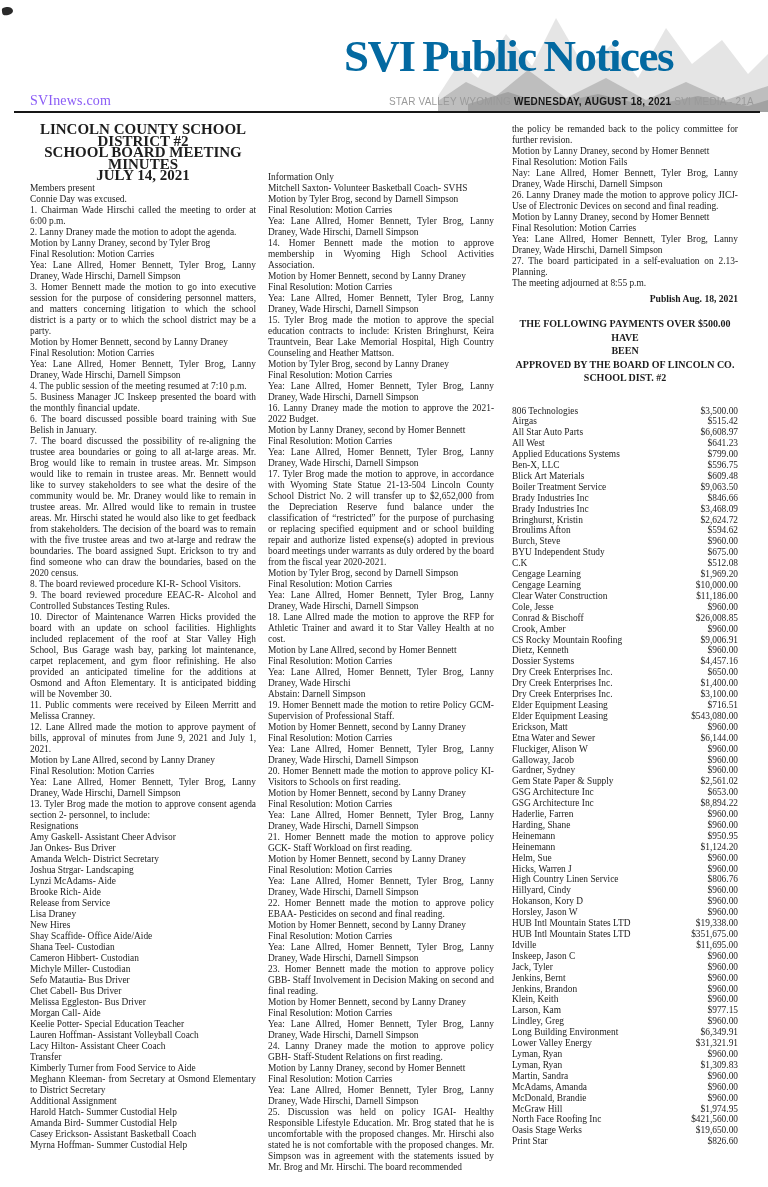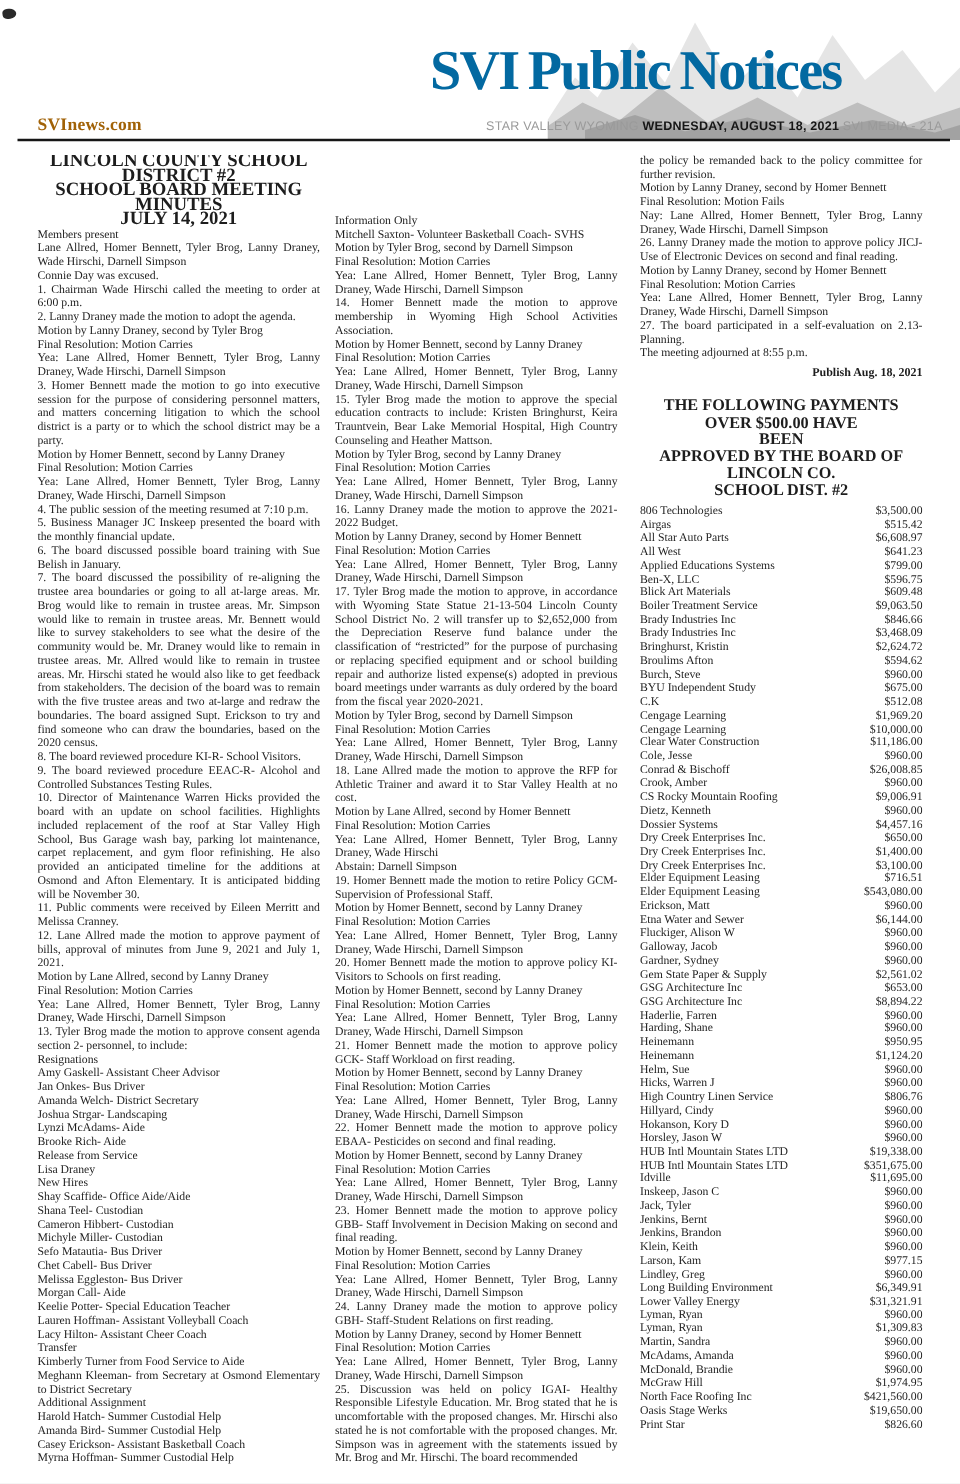--- a/index.html
+++ b/index.html
@@ -14,38 +14,38 @@
     background:#2a2a2a; border-radius:40% 60% 55% 45%; transform:rotate(-8deg); }
   .masthead {
     position:absolute; top:30px; left:344px; width:420px;
     font-size:45px; font-weight:bold; letter-spacing:-1.5px; word-spacing:-2px;
     white-space:nowrap; color:#0369a1; z-index:2;
   }
   .dateline-row {
     position:absolute; top:93px; left:30px; right:14px; z-index:2;
     display:flex; justify-content:space-between; align-items:baseline;
   }
-  .site-url { font-weight:bold; font-size:14px; letter-spacing:0.2px; color:#a16207; }
+  .site-url { font-weight:normal; font-size:14px; letter-spacing:0.2px; color:#8b5cf6; }
   .dateline { font-family:"Liberation Sans", sans-serif; font-size:10px; letter-spacing:0.2px; white-space:nowrap; }
   .dl-gray { color:#9a9a9a; }
   .dl-bold { color:#161616; font-weight:bold; }
   .header-rule { position:absolute; top:111px; left:14px; right:8px; height:2px; background:#161616; }
   
   .col {
     position:absolute; top:124px; width:226px; height:1056px; overflow:hidden;
     font-size:9.4px; line-height:11px; text-align:justify;
   }
   .col-1 { left:30px; }
   .col-2 { left:268px;margin-top:48px; }
   .col-3 { left:512px; }
   .col p { margin:0; }
   .title-block { text-align:center; font-weight:bold; font-size:15px; line-height:11.5px; margin-bottom:1px; }
   .title-block p { text-align:center; }
   .publish-line { text-align:right; font-weight:bold; font-size:9.6px; margin-top:4px !important; }
-  .pay-heading { text-align:center; font-weight:bold; font-size:13px; line-height:13.5px; margin-top:13px; margin-bottom:6px; }
+  .pay-heading { text-align:center; font-weight:bold; font-size:10px; line-height:13.5px; margin-top:13px; margin-bottom:21px; }
   .pay-heading p { text-align:center; }
   .pay-list { font-size:9.4px; line-height:10.9px; }
   .pay-row { display:flex; justify-content:space-between; }
   .pay-row .payee { text-align:left; }
   .pay-row .amount { text-align:right; white-space:nowrap; }
 </style>
 </head>
 <body>
 
 <div class="page">
@@ -66,21 +66,20 @@
   <div class="header-rule"></div>
 
   <div class="col col-1">
     <div class="title-block">
         <p>LINCOLN COUNTY SCHOOL DISTRICT #2</p>
         <p>SCHOOL BOARD MEETING MINUTES</p>
         <p>JULY 14, 2021</p>
       </div>
     <div>
         <p>Members present</p>
-        <p>Lane Allred, Homer Bennett, Tyler Brog, Lanny Draney, Wade Hirschi, Darnell Simpson</p>
         <p>Connie Day was excused.</p>
         <p>1. Chairman Wade Hirschi called the meeting to order at 6:00 p.m.</p>
         <p>2. Lanny Draney made the motion to adopt the agenda.</p>
         <p>Motion by Lanny Draney, second by Tyler Brog</p>
         <p>Final Resolution: Motion Carries</p>
         <p>Yea: Lane Allred, Homer Bennett, Tyler Brog, Lanny Draney, Wade Hirschi, Darnell Simpson</p>
         <p>3. Homer Bennett made the motion to go into executive session for the purpose of considering personnel matters, and matters concerning litigation to which the school district is a party or to which the school district may be a party.</p>
         <p>Motion by Homer Bennett, second by Lanny Draney</p>
         <p>Final Resolution: Motion Carries</p>
         <p>Yea: Lane Allred, Homer Bennett, Tyler Brog, Lanny Draney, Wade Hirschi, Darnell Simpson</p>

